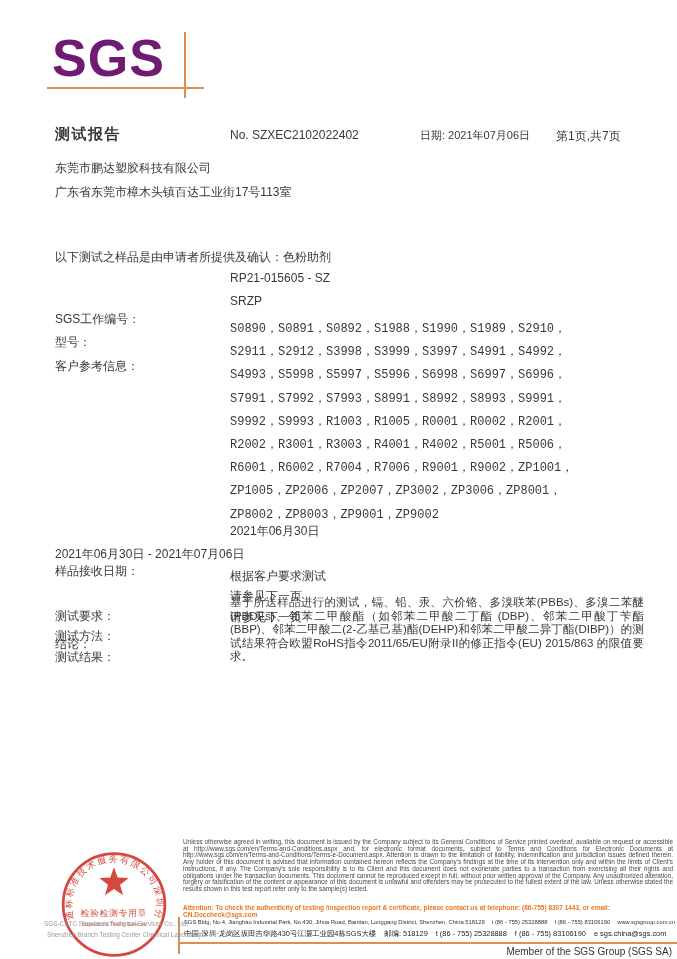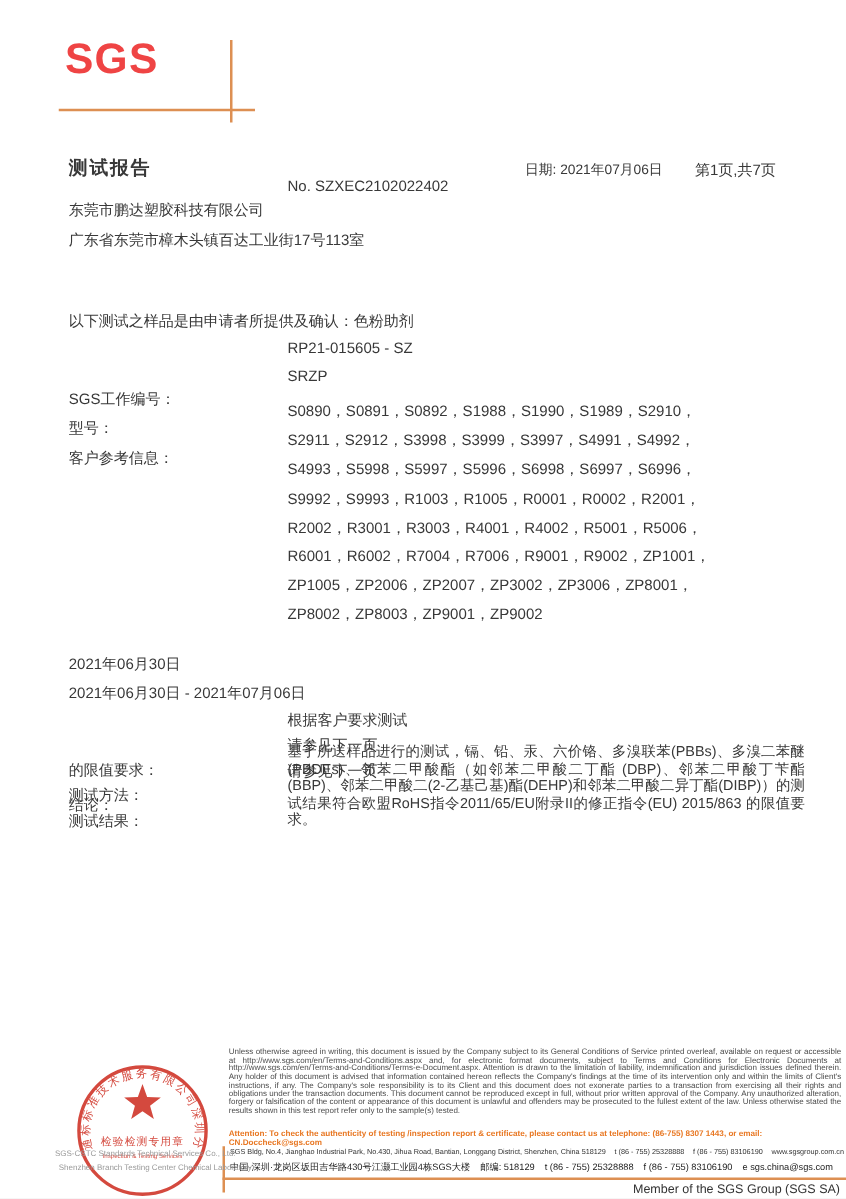--- a/index.html
+++ b/index.html
@@ -1,34 +1,34 @@
 <!DOCTYPE html>
 <html><head>
 <meta charset="utf-8">
 <style>
   html,body{margin:0;padding:0;background:#e9e9e9;}
   .page{position:relative;width:677px;height:959px;background:#ffffff;
         font-family:"Liberation Sans","DejaVu Sans",sans-serif;color:#383838;overflow:hidden;}
   .abs{position:absolute;}
   
-  .logo{left:52px;top:28px;font-size:34px;font-weight:bold;color:#ef4444;letter-spacing:1px;}
+  .logo{left:52px;top:28px;font-size:52px;font-weight:bold;color:#701a75;letter-spacing:1px;}
   .logo-h{left:47px;top:87px;width:157px;height:2px;background:#dd8f52;}
   .logo-v{left:184px;top:32px;width:2px;height:66px;background:#dd8f52;}
   
   .title{left:55px;top:125px;font-size:15px;font-weight:bold;letter-spacing:1.5px;}
-  .repno{left:230px;top:128px;font-size:12px;margin-top:14px;}
+  .repno{left:230px;top:128px;font-size:12px;}
   .hdate{left:400px;top:128px;font-size:11px;margin-left:20px;}
   .pginfo{left:556px;top:128px;font-size:12px;}
   .appname{left:55px;top:160px;font-size:12px;text-align:center;}
   .appaddr{left:55px;top:184px;font-size:12px;}
   .intro{left:55px;top:249px;font-size:12px;}
   
   .row{position:absolute;left:55px;display:flex;font-size:12px;}
   .lbl{flex:0 0 175px;margin-top:40px;}
-  .vlines div{line-height:23.2px;}
+  .vlines div{line-height:23.2px;font-family:Liberation Mono, monospace;}
   .para{width:414px;font-size:11.5px;line-height:13.6px;text-align:justify;}
   
   .legal{left:183px;top:839px;width:490px;font-size:6.4px;line-height:6.7px;
          text-align:justify;color:#4a4a4a;}
   .attention{left:183px;top:904px;width:490px;font-size:6.5px;line-height:7px;
          color:#e87722;font-weight:bold;}
   .addr1{left:184px;top:919px;width:489px;font-size:5.8px;white-space:nowrap;
          display:flex;gap:7px;color:#333;}
   .addr2{left:184px;top:929px;width:489px;font-size:7.4px;white-space:nowrap;
          display:flex;gap:8px;color:#222;}
@@ -68,38 +68,40 @@
     <span class="lbl">型号：</span>
     <span class="val">SRZP</span>
   </div>
 
   <div class="row" style="top:318px">
     <span class="lbl">客户参考信息：</span>
     <div class="vlines">
       <div>S0890，S0891，S0892，S1988，S1990，S1989，S2910，</div>
       <div>S2911，S2912，S3998，S3999，S3997，S4991，S4992，</div>
       <div>S4993，S5998，S5997，S5996，S6998，S6997，S6996，</div>
+      <div>S7991，S7992，S7993，S8991，S8992，S8993，S9991，</div>
       <div>S9992，S9993，R1003，R1005，R0001，R0002，R2001，</div>
       <div>R2002，R3001，R3003，R4001，R4002，R5001，R5006，</div>
       <div>R6001，R6002，R7004，R7006，R9001，R9002，ZP1001，</div>
       <div>ZP1005，ZP2006，ZP2007，ZP3002，ZP3006，ZP8001，</div>
       <div>ZP8002，ZP8003，ZP9001，ZP9002</div>
     </div>
   </div>
 
   <div class="row" style="top:523px">
+    <span class="lbl">样品接收日期：</span>
     <span class="val">2021年06月30日</span>
   </div>
 
   <div class="row" style="top:546px">
     <span class="val">2021年06月30日 - 2021年07月06日</span>
   </div>
 
   <div class="row" style="top:568px">
-    <span class="lbl">的限值要求：</span>
+    <span class="lbl">测试要求：</span>
     <span class="val">根据客户要求测试</span>
   </div>
 
   <div class="row" style="top:588px">
     <span class="lbl">测试方法：</span>
     <span class="val">请参见下一页</span>
   </div>
 
   <div class="row" style="top:609px">
     <span class="lbl">测试结果：</span>

